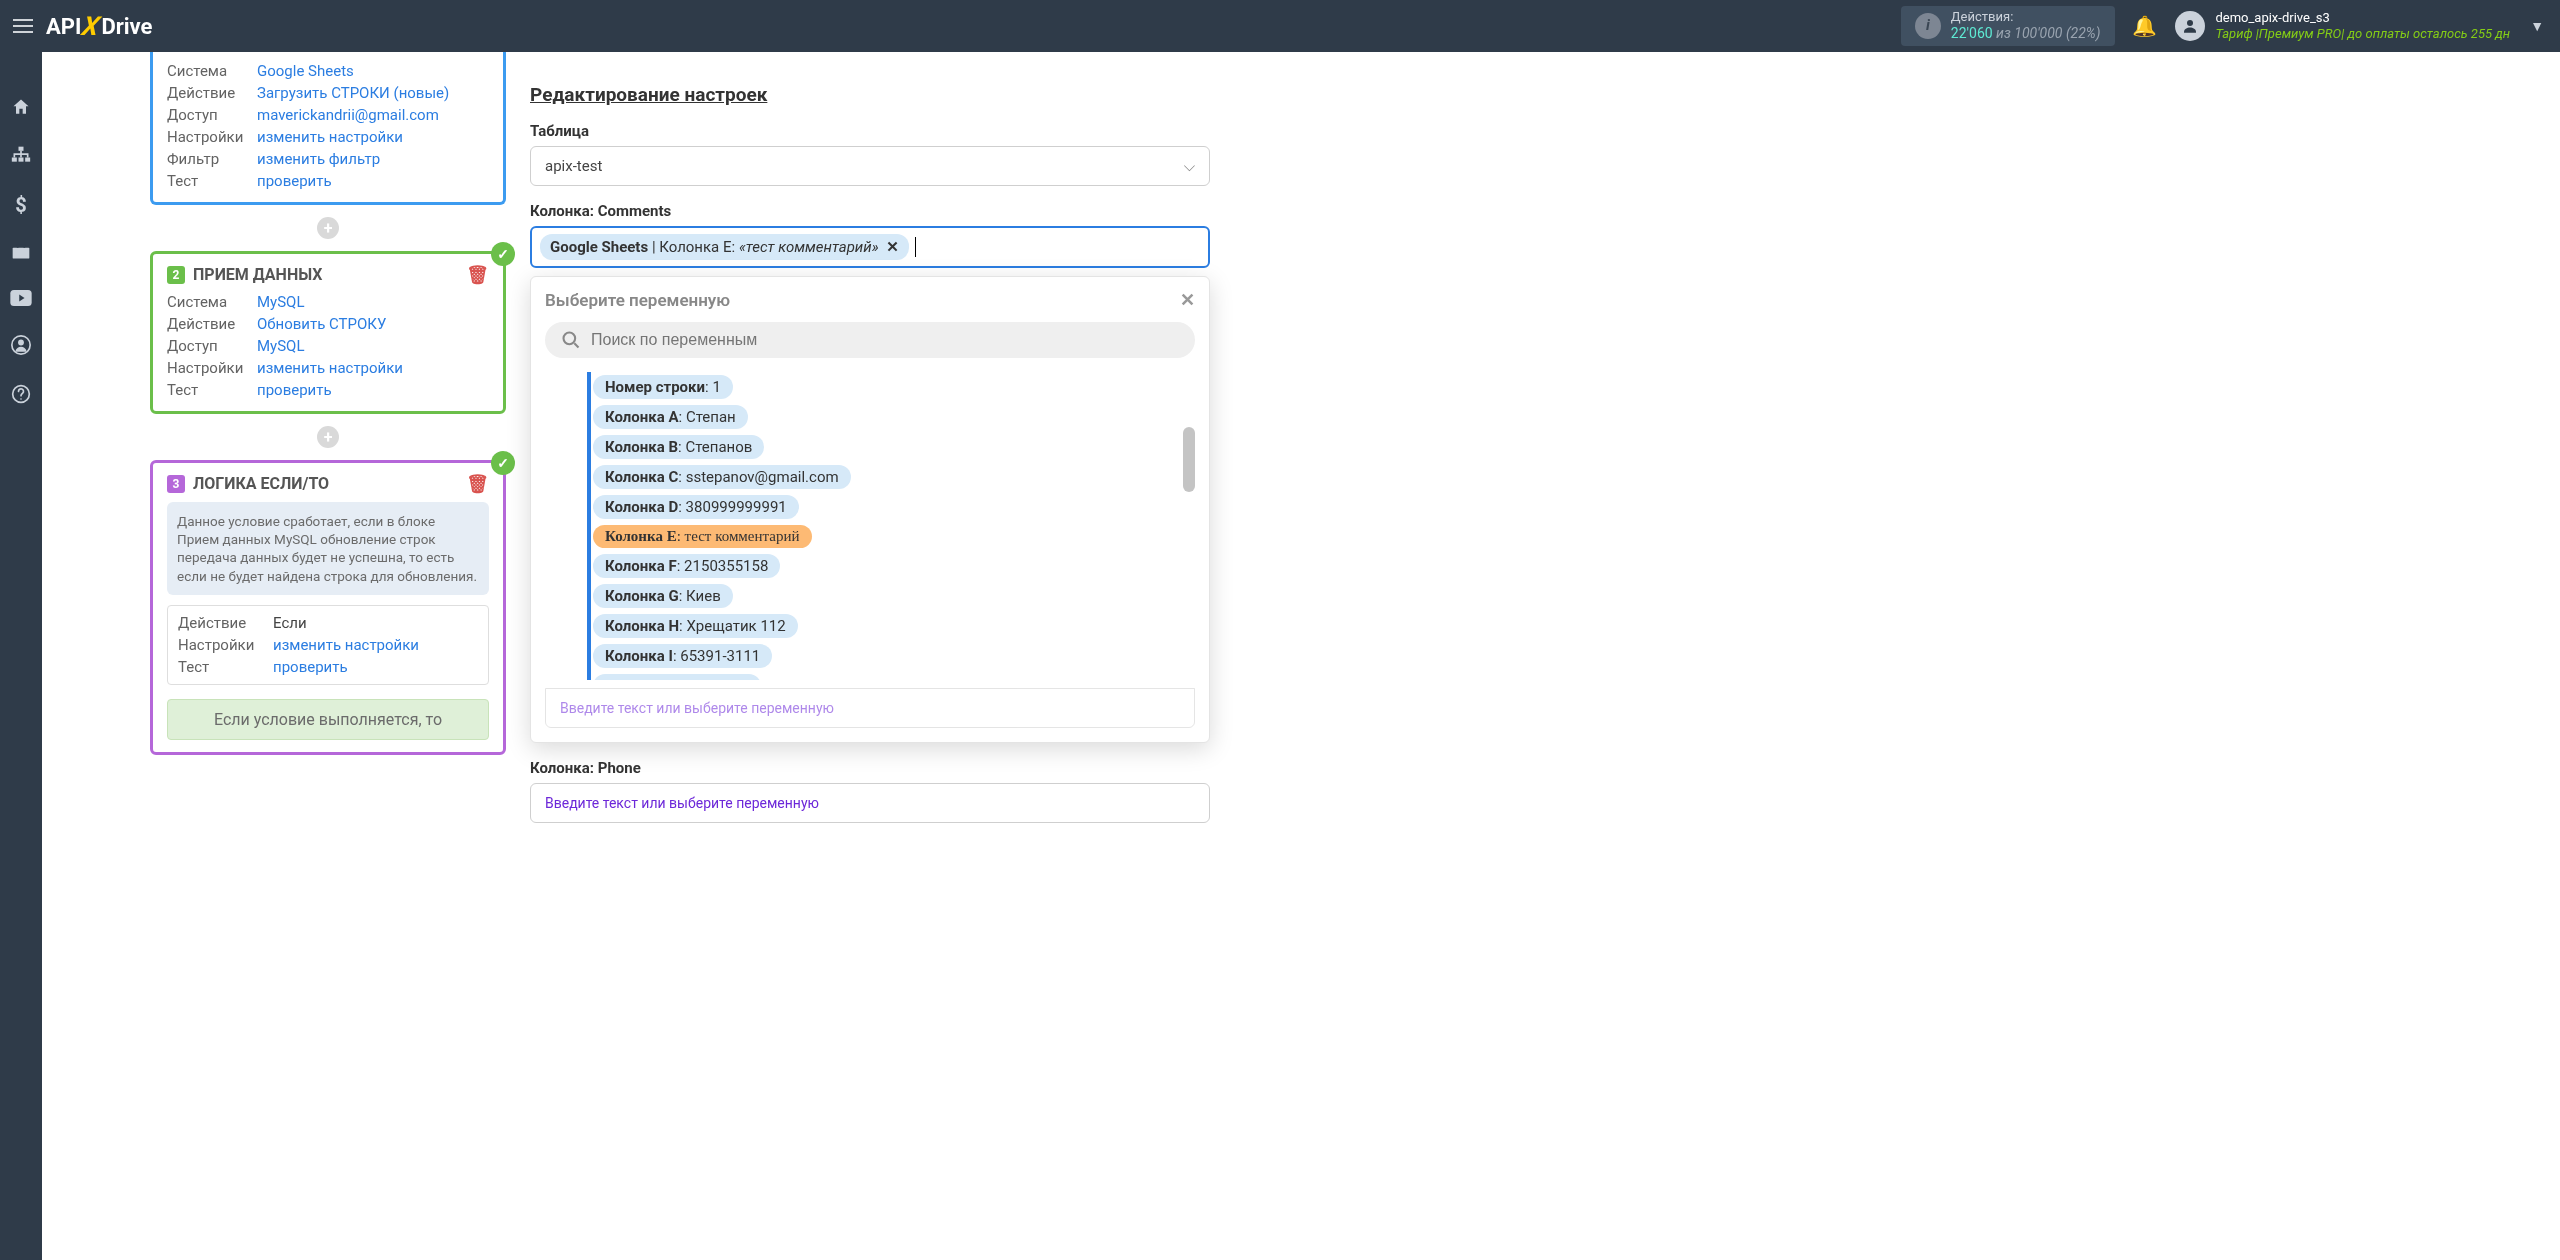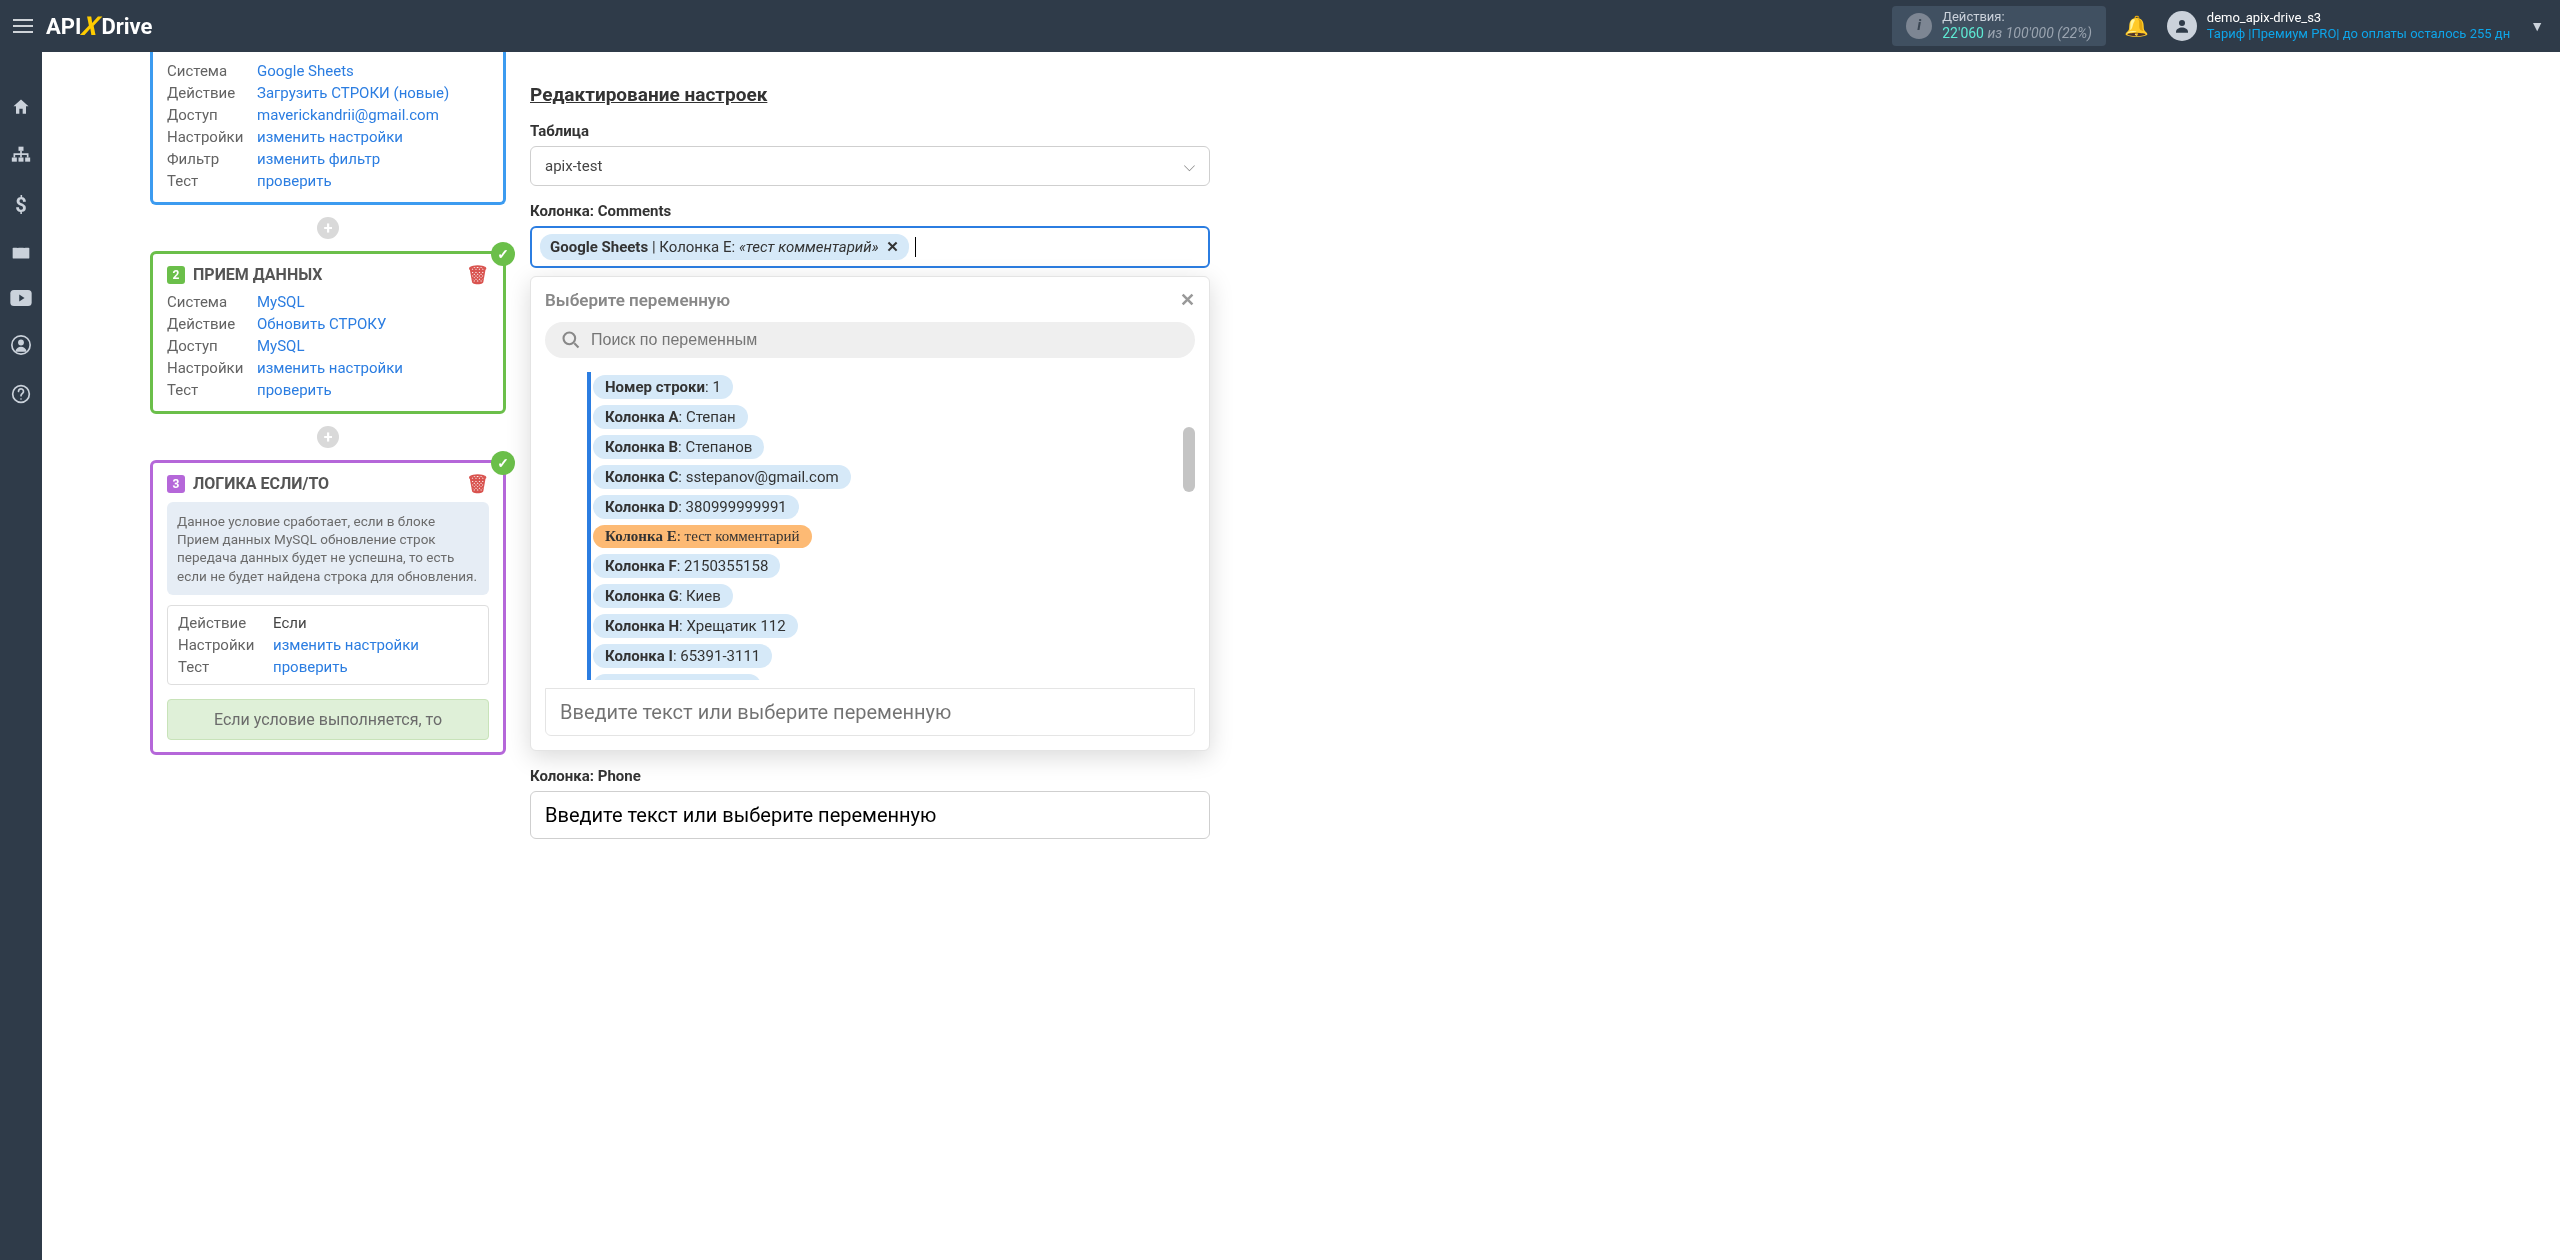--- a/index.html
+++ b/index.html
@@ -17,21 +17,21 @@
   .actions-box { background:#405061; padding:4px 14px; border-radius:4px; display:flex; align-items:center; gap:10px; line-height:1.15; }
   .actions-box .info-icon { width:26px;height:26px;border-radius:50%;background:#7d8693;display:flex;align-items:center;justify-content:center;color:#3a4653;font-weight:700;font-size:15px;font-style:italic; }
   .actions-text {font-size:13px;color:#cbd2db;}
   .actions-nums {font-size:14px;}
   .actions-nums .green{color:#5eead4;text-align:center;}
   .actions-nums .gray{color:#9aa4b0;font-style:italic;}
   .bell { font-size:20px; margin:0 18px; color:#cbd2db; cursor:pointer; }
   .user-block { display:flex; align-items:center; gap:10px; margin-right:20px; }
   .avatar { width:30px;height:30px;border-radius:50%;background:#cbd2db;display:flex;align-items:center;justify-content:center;color:#2f3b49;}
   .user-text { font-size:13px; line-height:1.25; }
-  .user-text .line2 { color:#0ea5e9; }
+  .user-text .line2 { color:#84cc16;font-style:italic; }
   .chevdown { color:#cbd2db;font-size:14px;margin-right:10px;cursor:pointer; }
   
   
   .layout { display:flex; height: calc(100vh - 52px); }
   .rail { width:42px; background:#2f3b49; display:flex; flex-direction:column; align-items:center; padding-top:45px; gap:25px; color:#cbd2db; }
   .rail .ritem { width:100%; text-align:center; font-size:18px; cursor:pointer; }
   
   .main-scroll { flex:1; background:#fff; overflow:auto; display:flex; }
   .left-col { width:430px; padding:0 14px 0 60px;margin-left:48px; }
   .right-col { flex:1; max-width:700px; padding:16px 10px; }
@@ -76,21 +76,21 @@
   .dd-search{ margin-top:12px; background:#efefef; border-radius:22px; padding:8px 16px; display:flex; align-items:center; gap:10px; color:#888;}
   .dd-search svg{ flex-shrink:0;}
   .dd-search input{ border:0;background:transparent;font-size:16px;color:#555;flex:1;outline:none;}
   .var-list{ margin-top:14px; max-height:308px; overflow:hidden; position:relative; padding-left:48px;}
   .var-list .left-line{ position:absolute; left:42px; top:0; bottom:0; width:4px; background:#2b7de1;}
   .var-pill{ display:inline-block; background:#d6e9f8; border-radius:12px; padding:3px 12px; font-size:15px; color:#333; margin:3px 0; cursor:pointer;}
   .var-pill.sel{ background:#fdba74;font-family:Liberation Serif, serif;}
   .var-row{ display:block; }
   .scrollthumb{ position:absolute; right:0; top:55px; width:12px; height:65px; background:#c4c4c4; border-radius:6px;}
   
-  .text-input{ border:1px solid #cfcfcf; border-radius:6px; padding:11px 14px; font-size:20px; color:#000000;}
+  .text-input{ border:1px solid #cfcfcf; border-radius:6px; padding:11px 14px; font-size:14px; color:#6d28d9;}
 </style>
 </head>
 <body>
 
 <div class="topbar">
   <div class="menu-toggle">
       <span class="hamburger"></span>
     </div>
   <div class="logo">
     <span>API</span>

